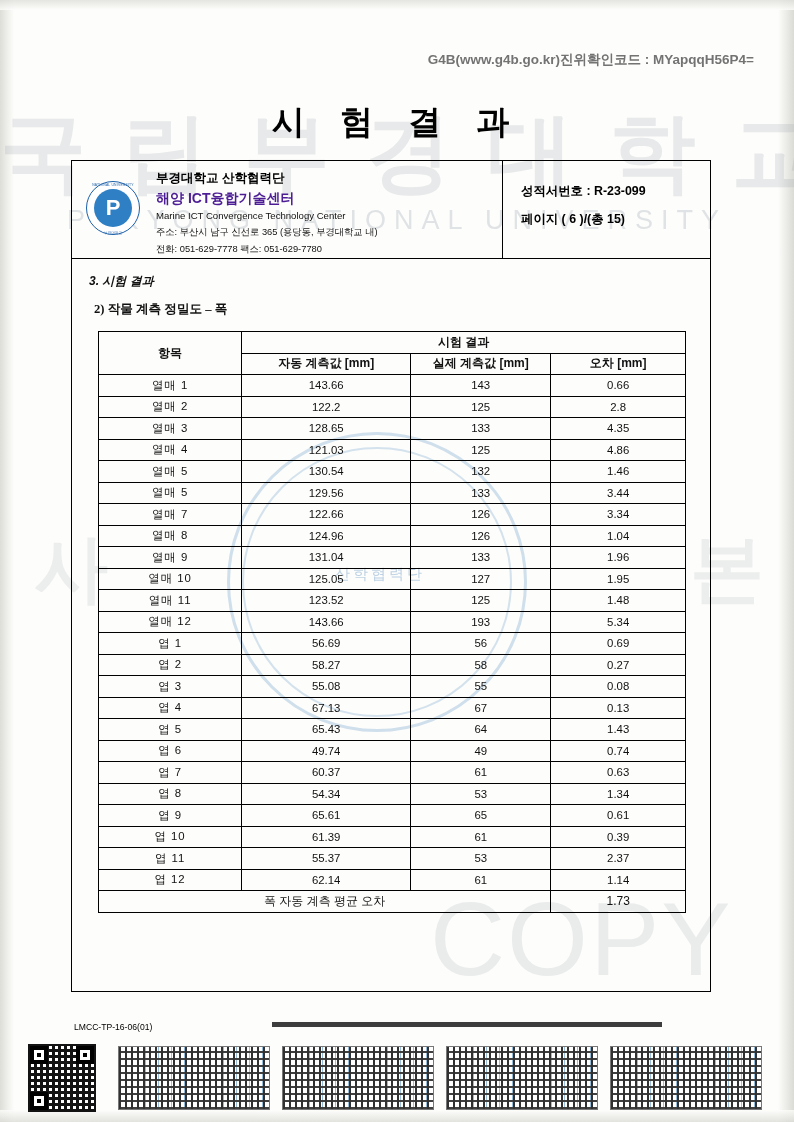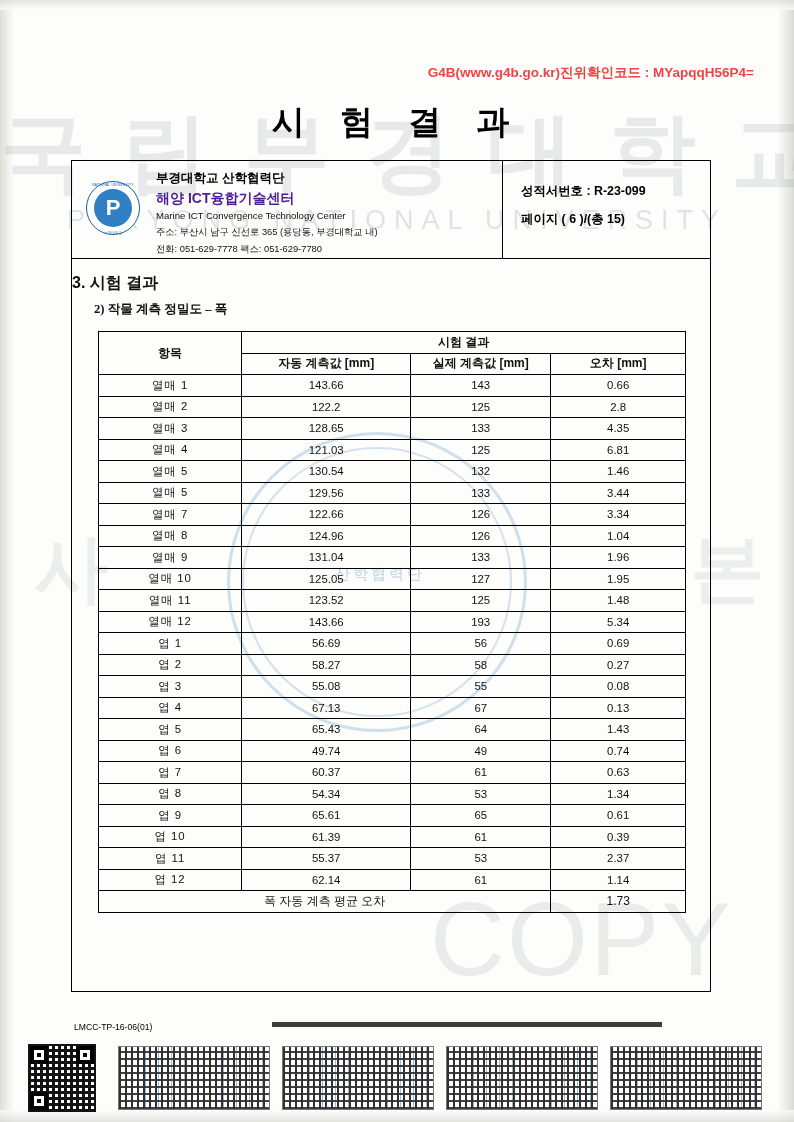--- a/index.html
+++ b/index.html
@@ -107,24 +107,24 @@
     font-size: 74px;
     font-weight: bold;
     color: rgba(160,170,180,0.18);
     pointer-events: none;
   }
 
   
   .code-line {
     position: absolute;
     right: 40px;
-    top: 64px;
+    top: 51px;
     font-size: 13.5px;
     font-weight: bold;
-    color: #ef4444;
+    color: #737373;
     letter-spacing: 0;
     white-space: nowrap;
   }
 
   
   .doc-title {
     position: absolute;
     left: 0; top: 100px;
     width: 794px;
     text-align: center;
@@ -251,23 +251,24 @@
   .lh-rline {
     font-size: 12.4px;
     font-weight: bold;
     color: #000;
     margin-bottom: 11px;
   }
 
   
   .sec-h1 {
     position: absolute;
-    left: 0; top: 112px;
-    font-size: 16px;
-    font-weight: bold;
+    left: 17px; top: 112px;
+    font-size: 12px;
+    font-weight: bold;
+    font-style: italic;
   }
   .sec-h2 {
     position: absolute;
     left: 22px; top: 140px;
     font-size: 12.6px;
     font-weight: bold;
     font-family: Liberation Serif, serif;
   }
 
   
@@ -458,21 +459,21 @@
           <tr>
             <td class="label">열매  3</td>
             <td>128.65</td>
             <td>133</td>
             <td>4.35</td>
           </tr>
           <tr>
             <td class="label">열매  4</td>
             <td>121.03</td>
             <td>125</td>
-            <td>6.81</td>
+            <td>4.86</td>
           </tr>
           <tr>
             <td class="label">열매  5</td>
             <td>130.54</td>
             <td>132</td>
             <td>1.46</td>
           </tr>
           <tr>
             <td class="label">열매  5</td>
             <td>129.56</td>

